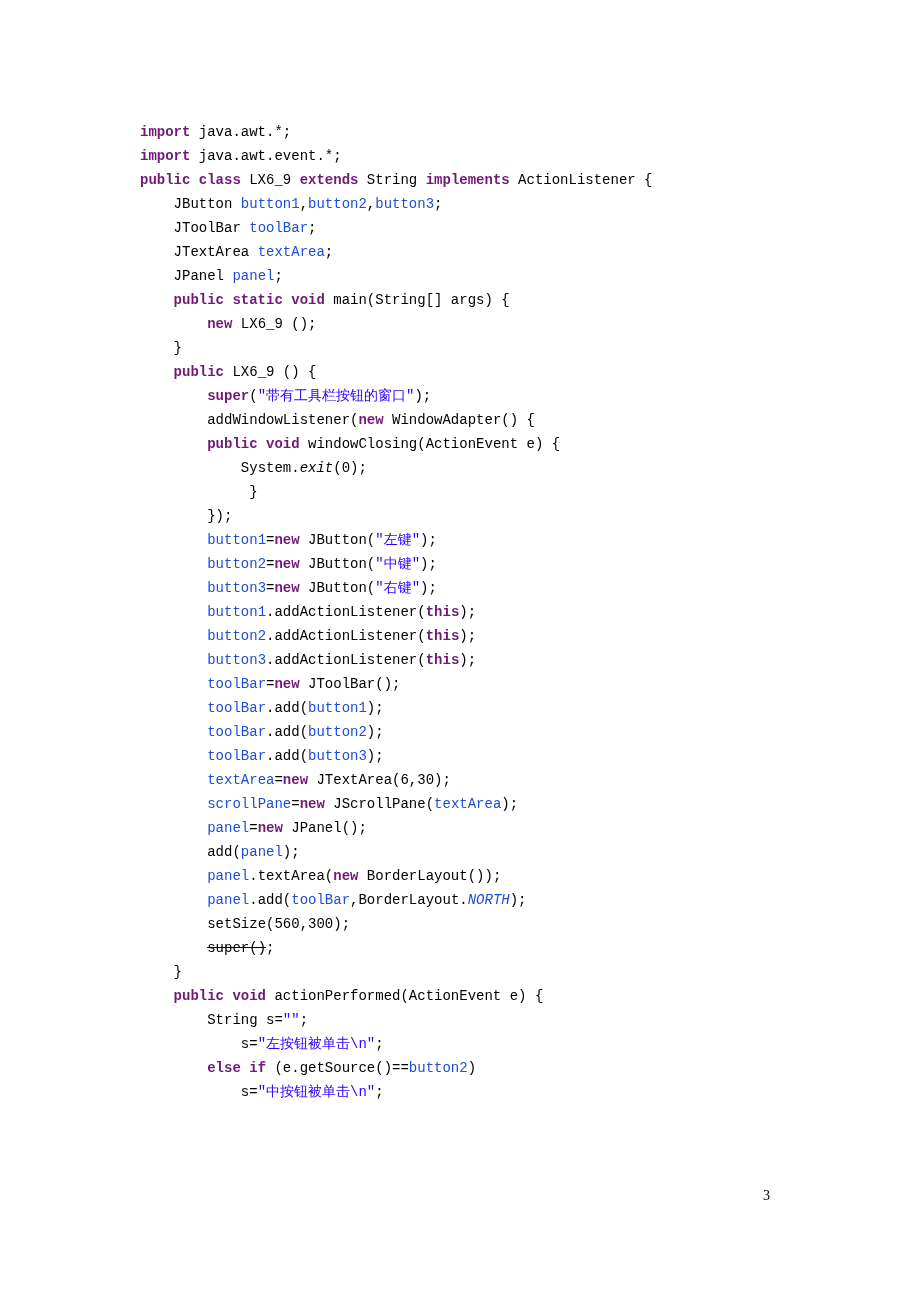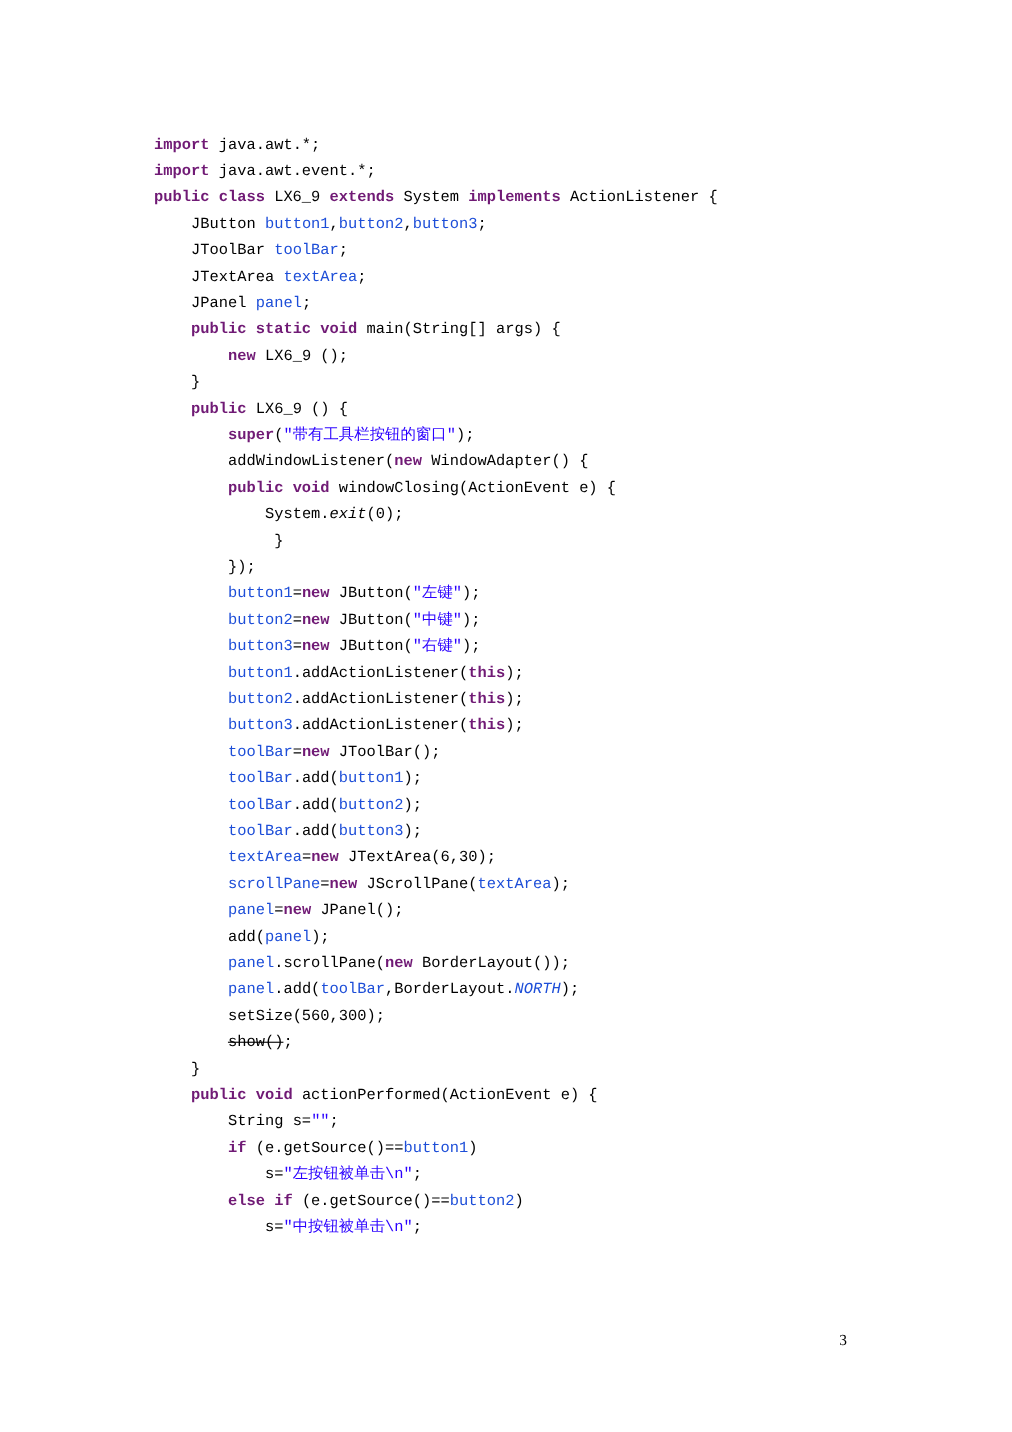--- a/index.html
+++ b/index.html
@@ -30,21 +30,21 @@
     margin-right: 10px;
   }
 </style>
 </head>
 <body>
 
 <div class="page">
   <div id="code">
       <div class="line"><span class="kw">import </span><span>java.awt.*;</span></div>
       <div class="line"><span class="kw">import </span><span>java.awt.event.*;</span></div>
-      <div class="line"><span class="kw">public class </span><span>LX6_9 </span><span class="kw">extends </span><span>System </span><span class="kw">implements </span><span>ActionListener {</span></div>
+      <div class="line"><span class="kw">public class </span><span>LX6_9 </span><span class="kw">extends </span><span>String </span><span class="kw">implements </span><span>ActionListener {</span></div>
       <div class="line">    <span>JButton </span><span class="fld">button1</span><span>,</span><span class="fld">button2</span><span>,</span><span class="fld">button3</span><span>;</span></div>
       <div class="line">    <span>JToolBar </span><span class="fld">toolBar</span><span>;</span></div>
       <div class="line">    <span>JTextArea </span><span class="fld">textArea</span><span>;</span></div>
       <div class="line">    <span>JPanel </span><span class="fld">panel</span><span>;</span></div>
       <div class="line">    <span class="kw">public static void </span><span>main(String[] args) {</span></div>
       <div class="line">        <span class="kw">new </span><span>LX6_9 ();</span></div>
       <div class="line">    <span>}</span></div>
       <div class="line">    <span class="kw">public </span><span>LX6_9 () {</span></div>
       <div class="line">        <span class="kw">super</span><span>(</span><span class="str">"带有工具栏按钮的窗口"</span><span>);</span></div>
       <div class="line">        <span>addWindowListener(</span><span class="kw">new </span><span>WindowAdapter() {</span></div>
@@ -59,26 +59,25 @@
       <div class="line">        <span class="fld">button2</span><span>.addActionListener(</span><span class="kw">this</span><span>);</span></div>
       <div class="line">        <span class="fld">button3</span><span>.addActionListener(</span><span class="kw">this</span><span>);</span></div>
       <div class="line">        <span class="fld">toolBar</span><span>=</span><span class="kw">new </span><span>JToolBar();</span></div>
       <div class="line">        <span class="fld">toolBar</span><span>.add(</span><span class="fld">button1</span><span>);</span></div>
       <div class="line">        <span class="fld">toolBar</span><span>.add(</span><span class="fld">button2</span><span>);</span></div>
       <div class="line">        <span class="fld">toolBar</span><span>.add(</span><span class="fld">button3</span><span>);</span></div>
       <div class="line">        <span class="fld">textArea</span><span>=</span><span class="kw">new </span><span>JTextArea(6,30);</span></div>
       <div class="line">        <span class="fld">scrollPane</span><span>=</span><span class="kw">new </span><span>JScrollPane(</span><span class="fld">textArea</span><span>);</span></div>
       <div class="line">        <span class="fld">panel</span><span>=</span><span class="kw">new </span><span>JPanel();</span></div>
       <div class="line">        <span>add(</span><span class="fld">panel</span><span>);</span></div>
-      <div class="line">        <span class="fld">panel</span><span>.scrollPane(</span><span class="kw">new </span><span>BorderLayout());</span></div>
+      <div class="line">        <span class="fld">panel</span><span>.textArea(</span><span class="kw">new </span><span>BorderLayout());</span></div>
       <div class="line">        <span class="fld">panel</span><span>.add(</span><span class="fld">toolBar</span><span>,BorderLayout.</span><span class="fld sta">NORTH</span><span>);</span></div>
       <div class="line">        <span>setSize(560,300);</span></div>
-      <div class="line">        <span class="strike">show()</span><span>;</span></div>
+      <div class="line">        <span class="strike">super()</span><span>;</span></div>
       <div class="line">    <span>}</span></div>
       <div class="line">    <span class="kw">public void </span><span>actionPerformed(ActionEvent e) {</span></div>
       <div class="line">        <span>String s=</span><span class="str">""</span><span>;</span></div>
-      <div class="line">        <span class="kw">if </span><span>(e.getSource()==</span><span class="fld">button1</span><span>)</span></div>
       <div class="line">            <span>s=</span><span class="str">"左按钮被单击\n"</span><span>;</span></div>
       <div class="line">        <span class="kw">else if </span><span>(e.getSource()==</span><span class="fld">button2</span><span>)</span></div>
       <div class="line">            <span>s=</span><span class="str">"中按钮被单击\n"</span><span>;</span></div>
     </div>
   <div class="pagenum">3</div>
 </div>
 
 </body></html>

